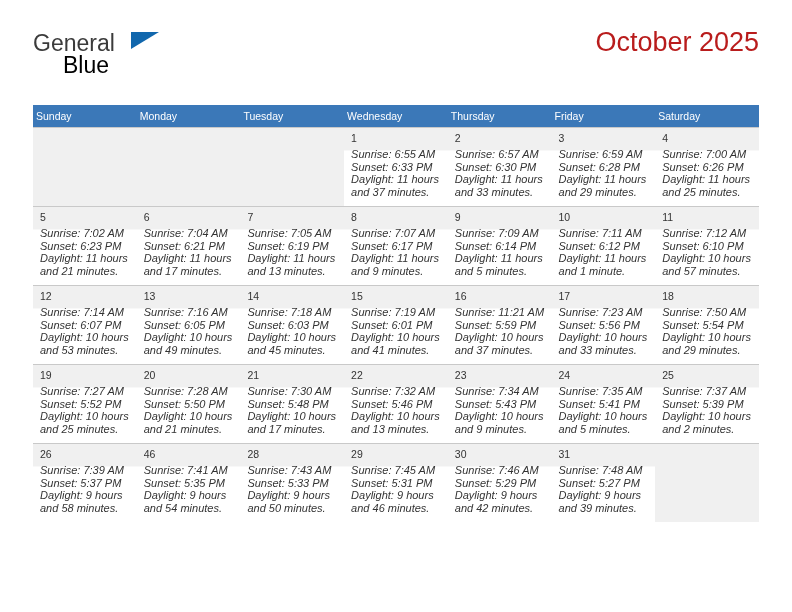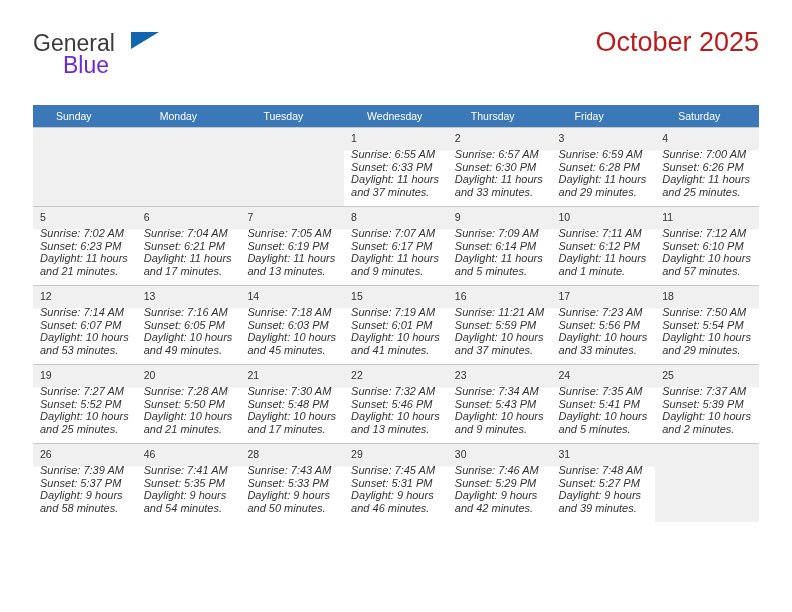--- a/index.html
+++ b/index.html
@@ -38,21 +38,21 @@
   }
   .brand-general {
     font-size: 23px;
     color: #3b3b3b;
     letter-spacing: 0px;
     line-height: 26px;
     font-family: "Liberation Sans", sans-serif;
   }
   .brand-blue {
     font-size: 23px;
-    color: #6d28d9;
+    color: #000000;
     line-height: 24px;
     margin-left: 30px;
     display: block;
     margin-top: -3px;
   }
   .brand-triangle {
     position: absolute;
     left: 98px;
     top: 2px;
     width: 0;
@@ -91,21 +91,21 @@
     width: 726px;
     border-collapse: collapse;
     table-layout: fixed;
   }
   .calendar th {
     background: #3b78b8;
     color: #ffffff;
     font-size: 10.5px;
     font-weight: normal;
     text-align: left;
-    padding: 5px 0 5px 23px;
+    padding: 5px 0 5px 3px;
     height: 11px;
     border: none;
   }
   .calendar td {
     width: 103.71px;
     height: 78px;
     vertical-align: top;
     padding: 0;
     border: none;
     border-top: 1px solid #c9c9c9;

